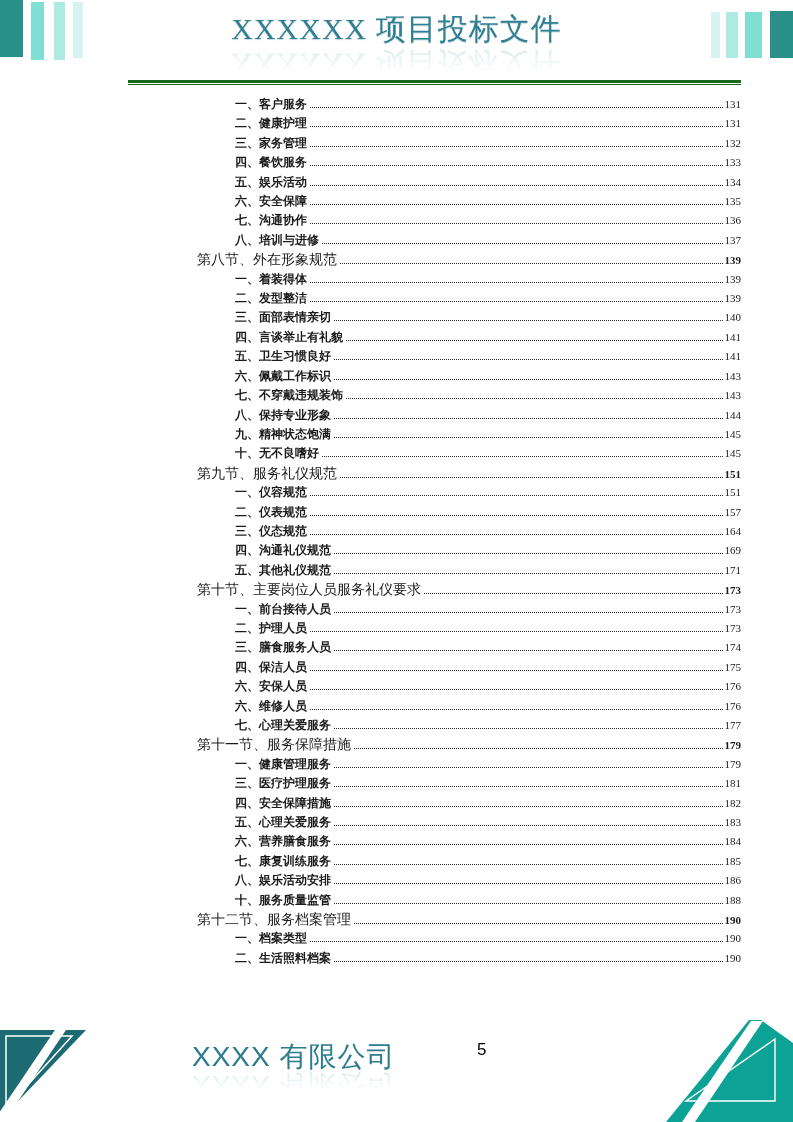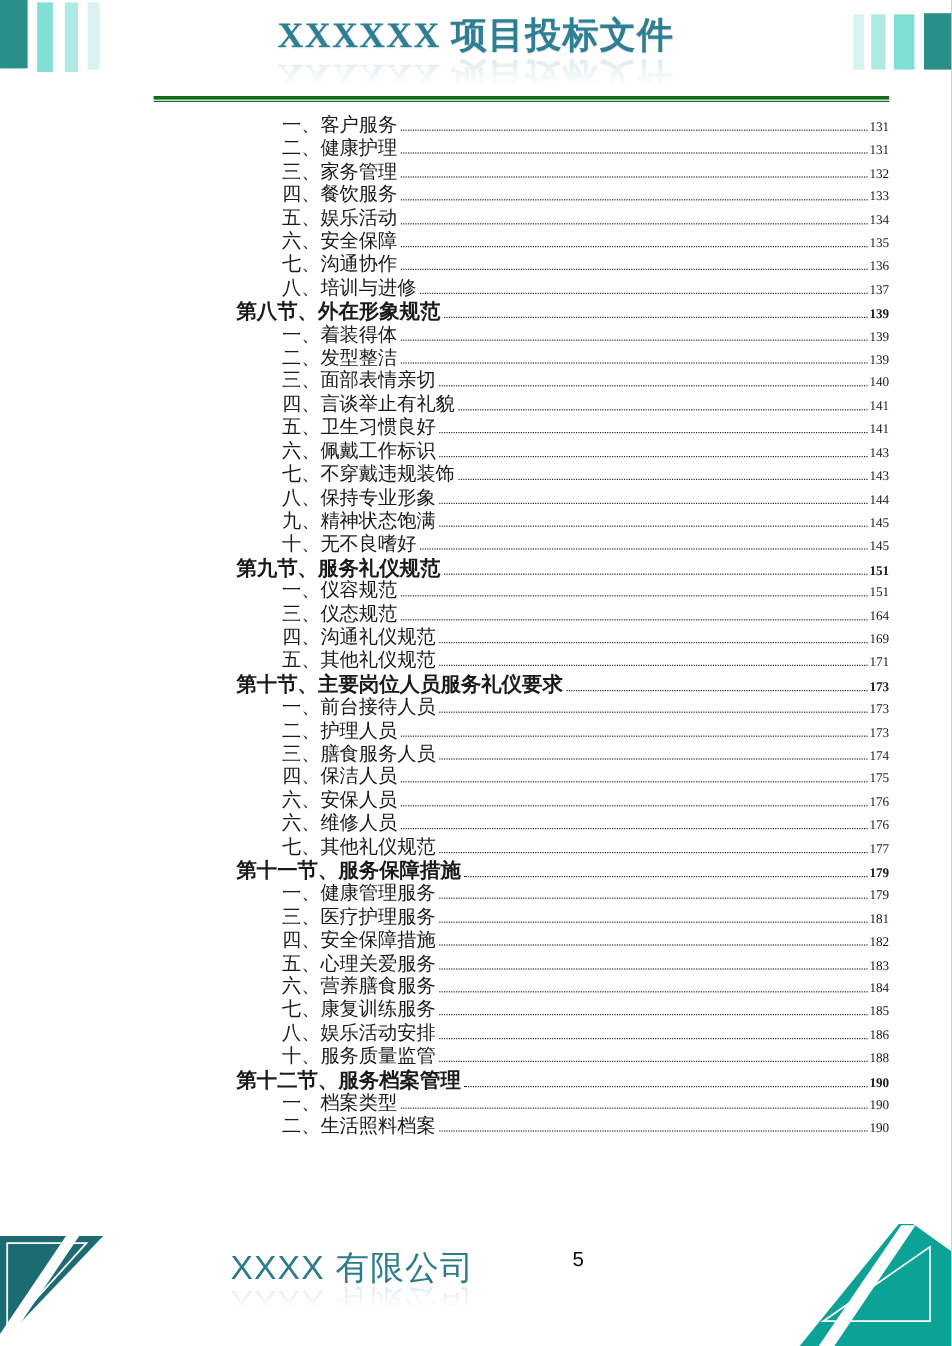--- a/index.html
+++ b/index.html
@@ -19,44 +19,44 @@
   .bL2{left:31px;top:2px;width:13px;height:58px;background:var(--bar-medium);}
   .bL3{left:54px;top:2px;width:11px;height:58px;background:var(--bar-light);}
   .bL4{left:73px;top:2px;width:10px;height:56px;background:var(--bar-lighter);}
   .bR4{left:711px;top:12px;width:9px; height:46px;background:var(--bar-lighter);}
   .bR3{left:726px;top:12px;width:12px;height:46px;background:var(--bar-light);}
   .bR2{left:745px;top:12px;width:17px;height:46px;background:var(--bar-medium);}
   .bR1{left:770px;top:11px;width:23px;height:47px;background:var(--bar-dark);}
   
   .doc-title{
     position:absolute;left:0;top:9px;width:793px;text-align:center;
-    font-size:30px;font-weight:700;letter-spacing:1px;color:var(--title-teal);
+    font-size:30px;font-weight:400;letter-spacing:1px;color:var(--title-teal);
     text-shadow:0 1px 1px rgba(30,90,100,.25);
     font-family:"Liberation Serif","DejaVu Serif",serif;
   }
   .doc-title.reflection{
     top:43px;transform:scaleY(-1);opacity:.22;filter:blur(.4px);
     -webkit-mask-image:linear-gradient(to top,rgba(0,0,0,.9),transparent 70%);
     mask-image:linear-gradient(to top,rgba(0,0,0,.9),transparent 70%);
   }
   
   .divider{
     position:absolute;left:128px;top:80px;width:613px;height:2.5px;
     background:var(--divider-green);
   }
   .divider::after{
     content:"";position:absolute;left:0;top:4px;width:100%;height:1px;
     background:var(--divider-green);
   }
   
   .toc{position:absolute;left:197px;top:95px;width:544px;color:var(--ink);}
   .toc-row{display:flex;align-items:baseline;height:19.42px;line-height:19.42px;white-space:nowrap;}
-  .toc-row .toc-label{font-size:16px;}
+  .toc-row .toc-label{font-size:12px;font-weight:bold;}
   .toc-row.lv2{padding-left:38px;}
-  .toc-row.lv1 .toc-label{font-weight:700;font-size:17px;}
+  .toc-row.lv1 .toc-label{font-weight:400;font-size:14px;}
   .toc-row.lv1 .toc-page{font-weight:700;}
   .toc-dots{flex:1;border-bottom:1.6px dotted #2b2b2b;margin:0 2px 4px 3px;min-width:12px;}
   .toc-row.lv1 .toc-dots{border-bottom-width:1.9px;}
   .toc-page{font-size:11px;text-align:right;}
   
   .company{
     position:absolute;left:192px;top:1038px;font-size:28px;letter-spacing:1px;
     color:#2c7b8e;font-family:"Liberation Sans","DejaVu Sans",sans-serif;
   }
   .company.reflection{
@@ -199,20 +199,25 @@
         <span class="toc-label">第九节、服务礼仪规范</span>
         <span class="toc-dots"></span>
         <span class="toc-page">151</span>
       </div>
       <div class="toc-row lv2">
         <span class="toc-label">一、仪容规范</span>
         <span class="toc-dots"></span>
         <span class="toc-page">151</span>
       </div>
       <div class="toc-row lv2">
+        <span class="toc-label">二、仪表规范</span>
+        <span class="toc-dots"></span>
+        <span class="toc-page">157</span>
+      </div>
+      <div class="toc-row lv2">
         <span class="toc-label">三、仪态规范</span>
         <span class="toc-dots"></span>
         <span class="toc-page">164</span>
       </div>
       <div class="toc-row lv2">
         <span class="toc-label">四、沟通礼仪规范</span>
         <span class="toc-dots"></span>
         <span class="toc-page">169</span>
       </div>
       <div class="toc-row lv2">
@@ -249,21 +254,21 @@
         <span class="toc-label">六、安保人员</span>
         <span class="toc-dots"></span>
         <span class="toc-page">176</span>
       </div>
       <div class="toc-row lv2">
         <span class="toc-label">六、维修人员</span>
         <span class="toc-dots"></span>
         <span class="toc-page">176</span>
       </div>
       <div class="toc-row lv2">
-        <span class="toc-label">七、其他礼仪规范</span>
+        <span class="toc-label">七、心理关爱服务</span>
         <span class="toc-dots"></span>
         <span class="toc-page">177</span>
       </div>
       <div class="toc-row lv1">
         <span class="toc-label">第十一节、服务保障措施</span>
         <span class="toc-dots"></span>
         <span class="toc-page">179</span>
       </div>
       <div class="toc-row lv2">
         <span class="toc-label">一、健康管理服务</span>

